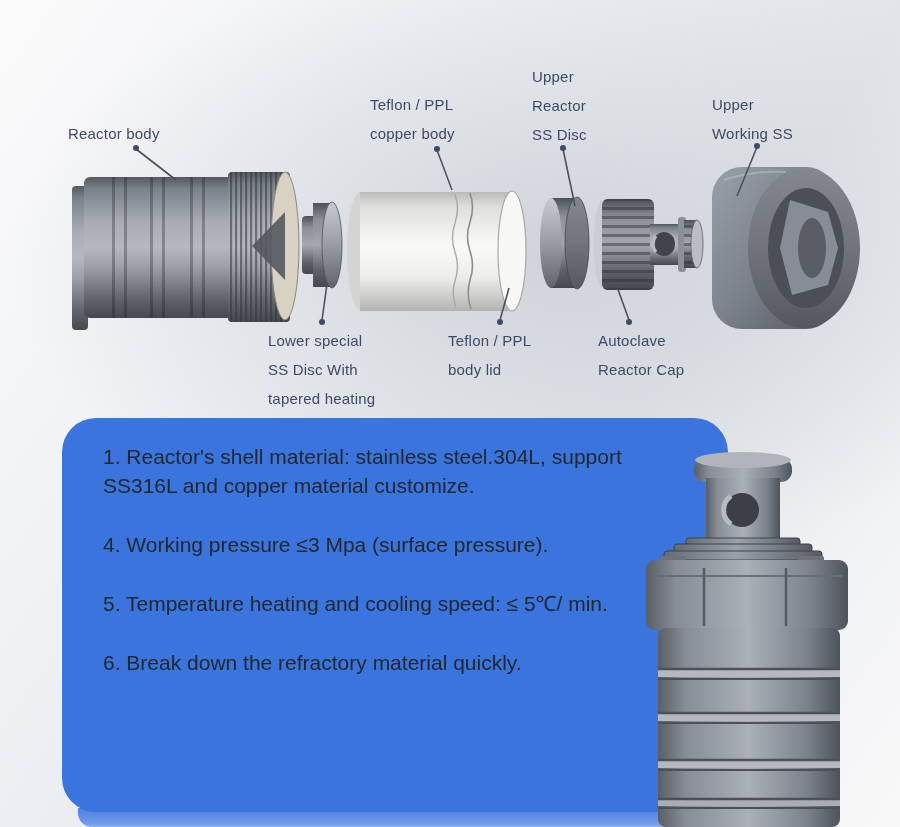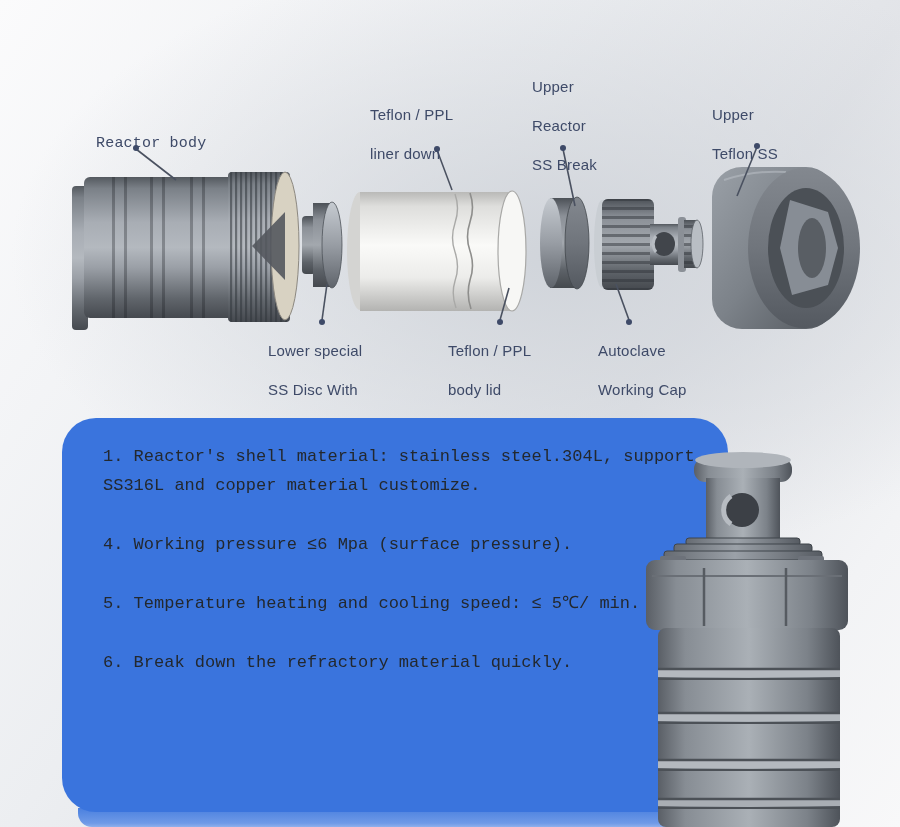--- a/index.html
+++ b/index.html
@@ -7,34 +7,34 @@
     position:relative;width:900px;height:827px;overflow:hidden;
     font-family:"Liberation Sans", sans-serif;
     background:
       radial-gradient(ellipse 760px 430px at 62% 31%, #d0d4da 0%, rgba(208,212,218,0) 72%),
       linear-gradient(125deg, #fbfbfc 0%, #eceef1 40%, #e2e4e8 62%, #f2f3f5 85%, #f8f8f9 100%);
   }
   .part-label{
     position:absolute;font-size:15px;line-height:29px;color:#3e4a68;
     letter-spacing:.2px;white-space:nowrap;
   }
-  .part-label span{display:block;margin-top:10px;}
+  .part-label span{display:block;}
   .exploded-svg{position:absolute;left:0;top:0;}
   .spec-panel{
     position:absolute;left:62px;top:418px;width:666px;height:394px;
     border-radius:34px;background:#3a74dd;
   }
   .spec-panel-shadow{
     position:absolute;left:78px;top:808px;width:630px;height:19px;
     border-radius:0 0 14px 14px;
     background:linear-gradient(180deg,#4a80df 0%,#6f9ae7 80%,#8fb0ec 100%);
   }
   .spec-list{
     position:absolute;left:41px;top:24px;width:592px;
-    font-size:17px;line-height:29px;color:#23282e;font-family:Liberation Mono, monospace;
+    font-size:21px;line-height:29px;color:#23282e;
   }
   .spec-item{margin-bottom:30px;}
   .spec-item:last-child{margin-bottom:12px;}
   .assembled-reactor{position:absolute;left:630px;top:448px;width:235px;height:379px;}
 </style>
 </head>
 <body>
 
 <div class="page">
 
@@ -158,55 +158,55 @@
       <circle cx="136" cy="148" r="3"></circle>
       <circle cx="437" cy="149" r="3"></circle>
       <circle cx="563" cy="148" r="3"></circle>
       <circle cx="757" cy="146" r="3"></circle>
       <circle cx="322" cy="322" r="3"></circle>
       <circle cx="500" cy="322" r="3"></circle>
       <circle cx="629" cy="322" r="3"></circle>
     </g>
   </svg>
 
-  <div class="part-label" style="left:96px;top:119px;font-family:Liberation Mono, monospace;">
+  <div class="part-label" style="left:68px;top:119px;">
     <span>Reactor body</span>
   </div>
   <div class="part-label" style="left:370px;top:90px;">
     <span>Teflon / PPL</span>
-    <span>liner down</span>
+    <span>copper body</span>
   </div>
   <div class="part-label" style="left:532px;top:62px;">
     <span>Upper</span>
     <span>Reactor</span>
-    <span>SS Break</span>
+    <span>SS Disc</span>
   </div>
   <div class="part-label" style="left:712px;top:90px;">
     <span>Upper</span>
-    <span>Teflon SS</span>
+    <span>Working SS</span>
   </div>
   <div class="part-label" style="left:268px;top:326px;">
     <span>Lower special</span>
     <span>SS Disc With</span>
     <span>tapered heating</span>
   </div>
   <div class="part-label" style="left:448px;top:326px;">
     <span>Teflon / PPL</span>
     <span>body lid</span>
   </div>
   <div class="part-label" style="left:598px;top:326px;">
     <span>Autoclave</span>
-    <span>Working Cap</span>
+    <span>Reactor Cap</span>
   </div>
 
   <div class="spec-panel-shadow"></div>
   <div class="spec-panel">
     <div class="spec-list">
       <div class="spec-item">1. Reactor's shell material: stainless steel.304L, support SS316L and copper material customize.</div>
-      <div class="spec-item">4. Working pressure ≤6 Mpa (surface pressure).</div>
+      <div class="spec-item">4. Working pressure ≤3 Mpa (surface pressure).</div>
       <div class="spec-item">5. Temperature heating and cooling speed: ≤ 5℃/ min.</div>
       <div class="spec-item">6. Break down the refractory material quickly.</div>
     </div>
   </div>
 
   <div class="assembled-reactor">
     <svg width="235" height="379" viewBox="0 0 235 379">
       <defs>
         <linearGradient id="agH" x1="0" y1="0" x2="1" y2="0">
           <stop offset="0" stop-color="#5a5f66"></stop>

